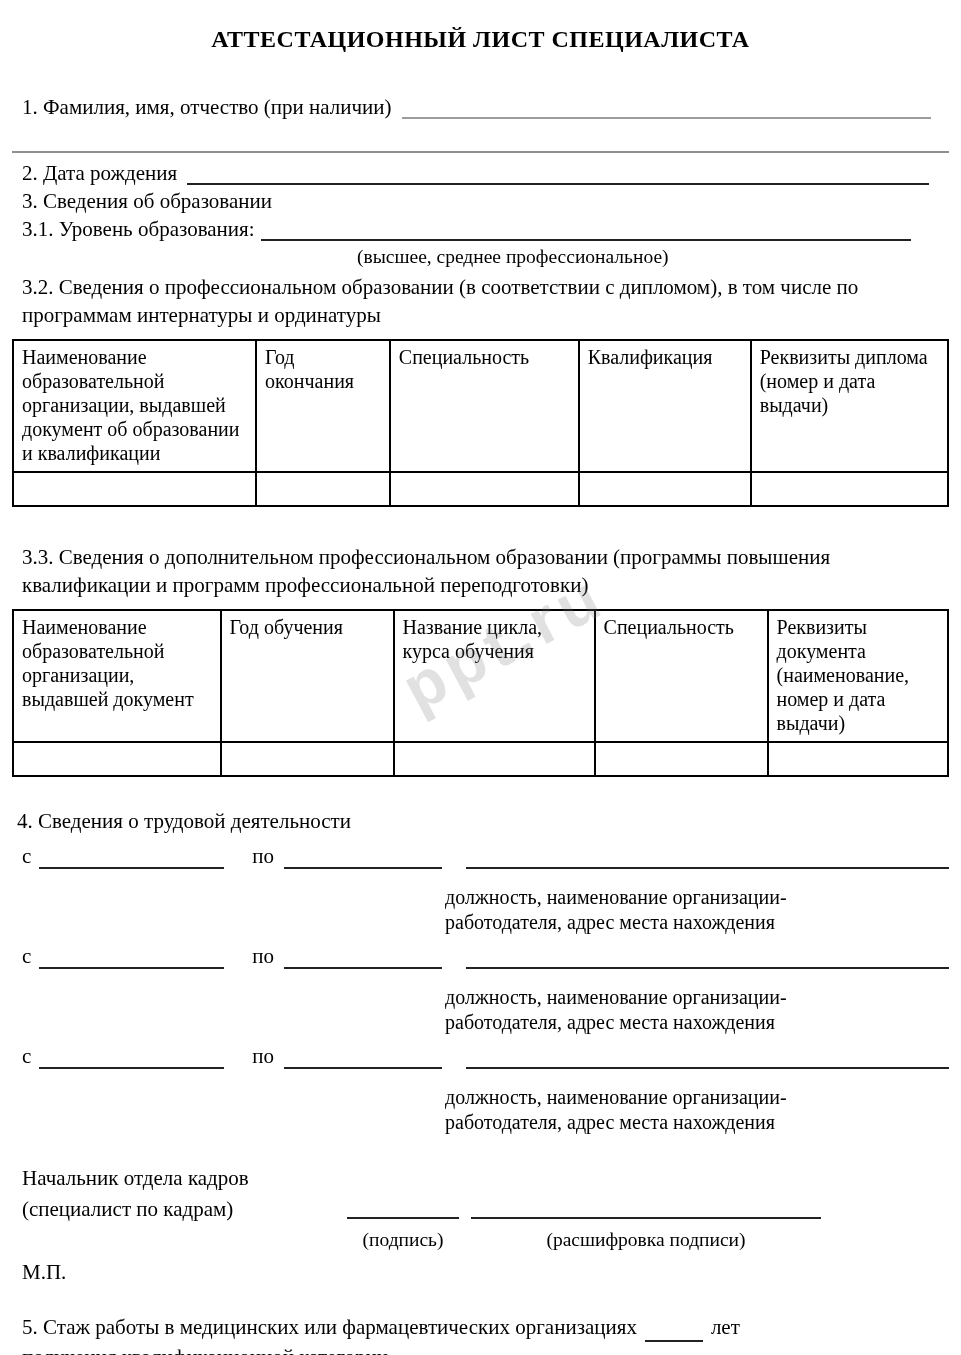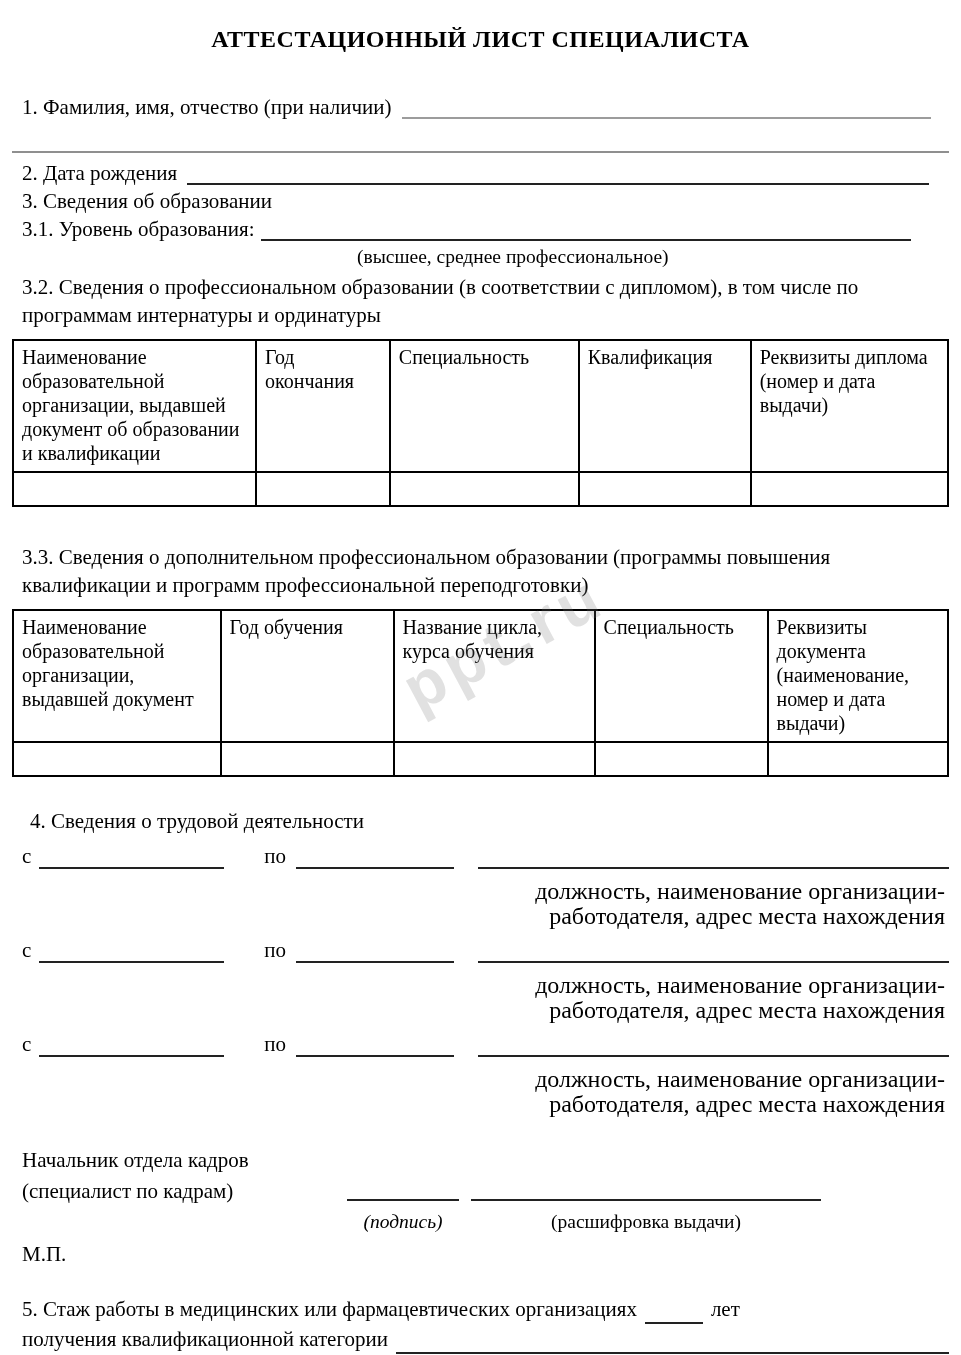--- a/index.html
+++ b/index.html
@@ -39,35 +39,35 @@
     font-family:"Liberation Serif", serif;
   }
   td.empty { height:22px; }
   .tbl1 col:nth-child(1){width:26%} .tbl1 col:nth-child(2){width:14.3%}
   .tbl1 col:nth-child(3){width:20.2%} .tbl1 col:nth-child(4){width:18.4%}
   .tbl1 col:nth-child(5){width:21.1%}
   .tbl2 col:nth-child(1){width:22.2%} .tbl2 col:nth-child(2){width:18.5%}
   .tbl2 col:nth-child(3){width:21.5%} .tbl2 col:nth-child(4){width:18.5%}
   .tbl2 col:nth-child(5){width:19.3%}
 
-  .sec4-title { margin:30px 0 6px 18px; line-height:28px; }
+  .sec4-title { margin:30px 0 6px 5px; line-height:28px; }
   .work-line { display:flex; align-items:flex-end; margin-left:10px; height:28px; }
   .w-from { margin-right:8px; }
   .w-b1 { width:185px; }
-  .w-to { margin-left:40px; margin-right:10px; }
+  .w-to { margin-left:28px; margin-right:10px; }
   .w-b2 { width:158px; }
   .w-b3 { flex:1 1 auto; margin-left:24px; }
-  .work-caption { width:500px; margin:10px 4px 6px auto; text-align:right;
-                  font-size:24px; line-height:25px; }
+  .work-caption { width:500px; margin:16px 4px 6px auto; text-align:left;
+                  font-size:20px; line-height:25px; }
 
   .sig-block { display:flex; align-items:flex-end; margin:28px 0 0 10px; }
   .sig-left { width:325px; line-height:31px; padding-bottom:27px; }
   .sig-col { text-align:center; }
   .sig-col .cap { font-size:19.5px; line-height:25px; margin-top:2px; }
-  .sig-col1 { width:112px;font-style:italic; }
+  .sig-col1 { width:112px; }
   .sig-col2 { width:350px; margin-left:12px; }
   .sig-col .blank { width:100%; height:20px; }
   .stamp { margin:6px 0 0 10px; line-height:28px; }
 
   .bottom { margin-top:26px; }
   .b-row { display:flex; align-items:flex-end; margin-left:10px; line-height:30px; }
   .b5-blank { width:58px; margin:0 8px; }
   .b6-blank { flex:1 1 auto; margin-left:8px; }
 
   .watermark {
@@ -205,21 +205,21 @@
     <div class="sig-left">
       <div>Начальник отдела кадров</div>
       <div>(специалист по кадрам)</div>
     </div>
     <div class="sig-col sig-col1">
       <span class="blank"></span>
       <div class="cap">(подпись)</div>
     </div>
     <div class="sig-col sig-col2">
       <span class="blank"></span>
-      <div class="cap">(расшифровка выдачи)</div>
+      <div class="cap">(расшифровка подписи)</div>
     </div>
   </div>
   <div class="stamp">М.П.</div>
 
   <div class="bottom">
     <div class="b-row">
       <span class="lbl">5. Стаж работы в медицинских или фармацевтических организациях</span>
       <span class="blank b5-blank"></span>
       <span>лет</span>
     </div>

